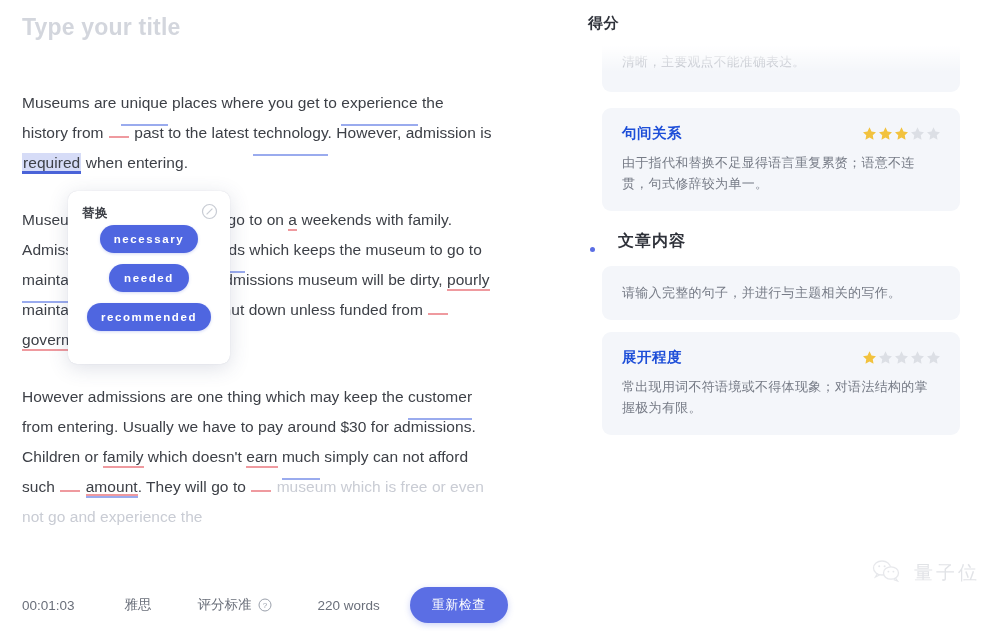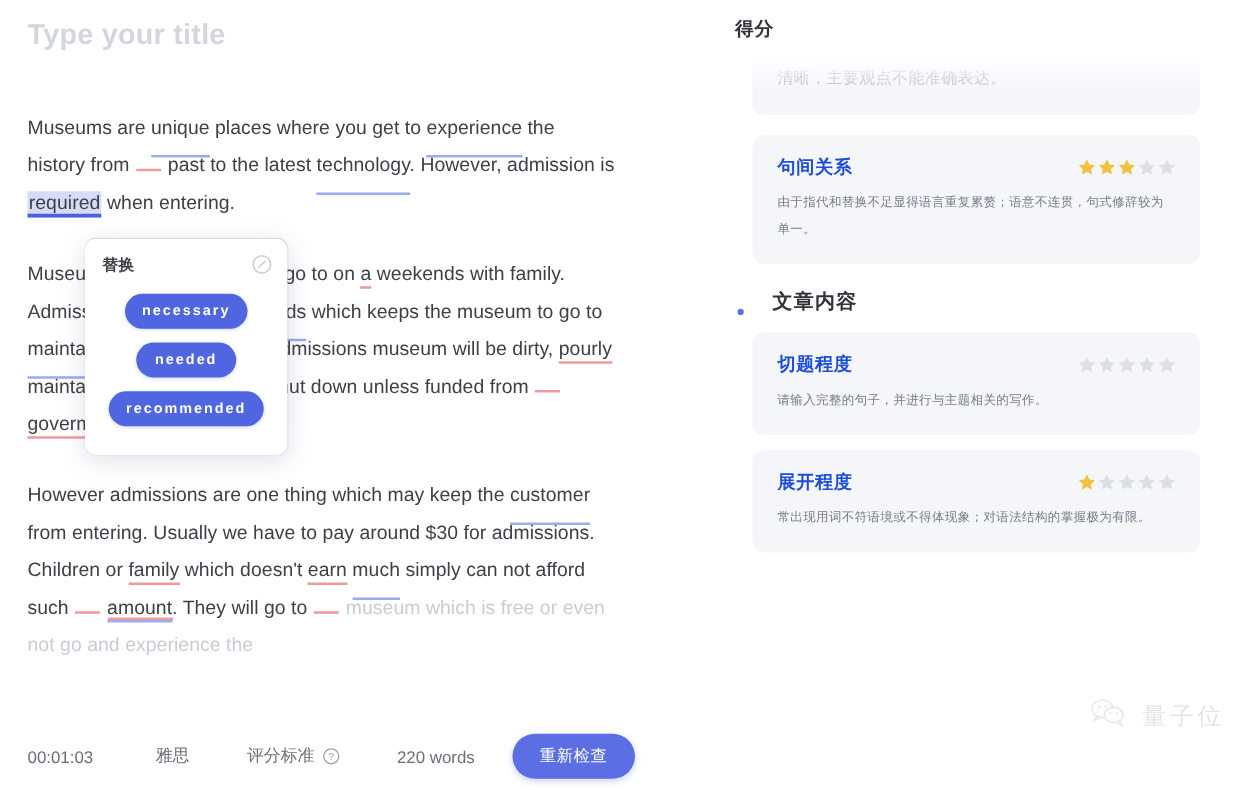--- a/index.html
+++ b/index.html
@@ -64,21 +64,21 @@
   }
   .popup-head{
     position:absolute;left:14px;top:12px;right:12px;height:18px;
   }
   .popup-title{
     font-size:12.5px;font-weight:700;color:#3d4047;letter-spacing:.4px;
   }
   .popup-ignore{
     position:absolute;right:0;top:0;width:17px;height:17px;
   }
-  .popup-opts{position:absolute;left:0;top:44px;width:162px;}
+  .popup-opts{position:absolute;left:0;top:34px;width:162px;}
   .pill{
     display:block;margin:0 auto 11px auto;
     background:#4f66e0;color:#fff;border-radius:999px;
     font-size:11.5px;font-weight:700;letter-spacing:1.6px;
     text-align:center;padding:8px 0;
     box-shadow:0 1px 3px rgba(79,102,224,.25);
     cursor:pointer;border:none;
     font-family:"Liberation Sans","DejaVu Sans",sans-serif;
   }
   .pill.w1{width:98px;}
@@ -122,21 +122,21 @@
     background:#f4f6fa;border-radius:9px;padding:16px 20px 17px 20px;
   }
   .card-top{
     display:flex;align-items:center;justify-content:space-between;
     margin-bottom:9px;
   }
   .card-name{font-size:14.5px;font-weight:700;color:#1d4ed8;letter-spacing:.5px;}
   .stars{display:flex;gap:3px;}
   .star{width:13px;height:13px;display:block;}
   .card-desc{
-    font-size:10px;color:#767b86;line-height:21px;letter-spacing:.3px;
+    font-size:13px;color:#767b86;line-height:21px;letter-spacing:.3px;
   }
 
   
   .card-clipped{
     position:relative;margin:0 40px 16px 42px;height:46px;overflow:hidden;
     background:#f4f6fa;border-radius:0 0 9px 9px;
   }
   .card-clipped .clip-text{
     position:absolute;left:20px;top:8px;
     font-size:12.8px;color:#b9bdc6;letter-spacing:.3px;
@@ -250,40 +250,20 @@
           </div>
         </div>
 
       <div class="section-head">
         <span class="dot"></span>
         <span class="section-label">文章内容</span>
       </div>
 
       <div id="section-cards">
           <div class="card">
-            <div class="card-top">
-              <span class="card-name">切题程度</span>
-              <span class="stars">
-                <svg class="star" viewBox="0 0 20 19">
-                  <polygon points="10,0 13.1,6.5 20,7.4 15,12.3 16.2,19 10,15.8 3.8,19 5,12.3 0,7.4 6.9,6.5" fill="#dcdfe5"></polygon>
-                </svg>
-                <svg class="star" viewBox="0 0 20 19">
-                  <polygon points="10,0 13.1,6.5 20,7.4 15,12.3 16.2,19 10,15.8 3.8,19 5,12.3 0,7.4 6.9,6.5" fill="#dcdfe5"></polygon>
-                </svg>
-                <svg class="star" viewBox="0 0 20 19">
-                  <polygon points="10,0 13.1,6.5 20,7.4 15,12.3 16.2,19 10,15.8 3.8,19 5,12.3 0,7.4 6.9,6.5" fill="#dcdfe5"></polygon>
-                </svg>
-                <svg class="star" viewBox="0 0 20 19">
-                  <polygon points="10,0 13.1,6.5 20,7.4 15,12.3 16.2,19 10,15.8 3.8,19 5,12.3 0,7.4 6.9,6.5" fill="#dcdfe5"></polygon>
-                </svg>
-                <svg class="star" viewBox="0 0 20 19">
-                  <polygon points="10,0 13.1,6.5 20,7.4 15,12.3 16.2,19 10,15.8 3.8,19 5,12.3 0,7.4 6.9,6.5" fill="#dcdfe5"></polygon>
-                </svg>
-              </span>
-            </div>
             <div class="card-desc">请输入完整的句子，并进行与主题相关的写作。</div>
           </div>
           <div class="card">
             <div class="card-top">
               <span class="card-name">展开程度</span>
               <span class="stars">
                 <svg class="star" viewBox="0 0 20 19">
                   <polygon points="10,0 13.1,6.5 20,7.4 15,12.3 16.2,19 10,15.8 3.8,19 5,12.3 0,7.4 6.9,6.5" fill="#f2c23e"></polygon>
                 </svg>
                 <svg class="star" viewBox="0 0 20 19">

